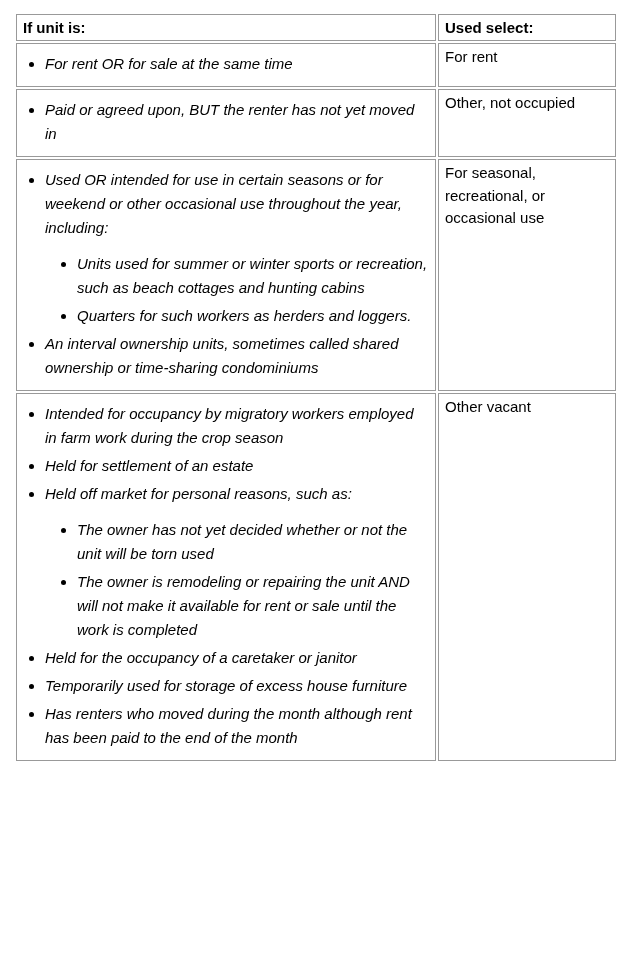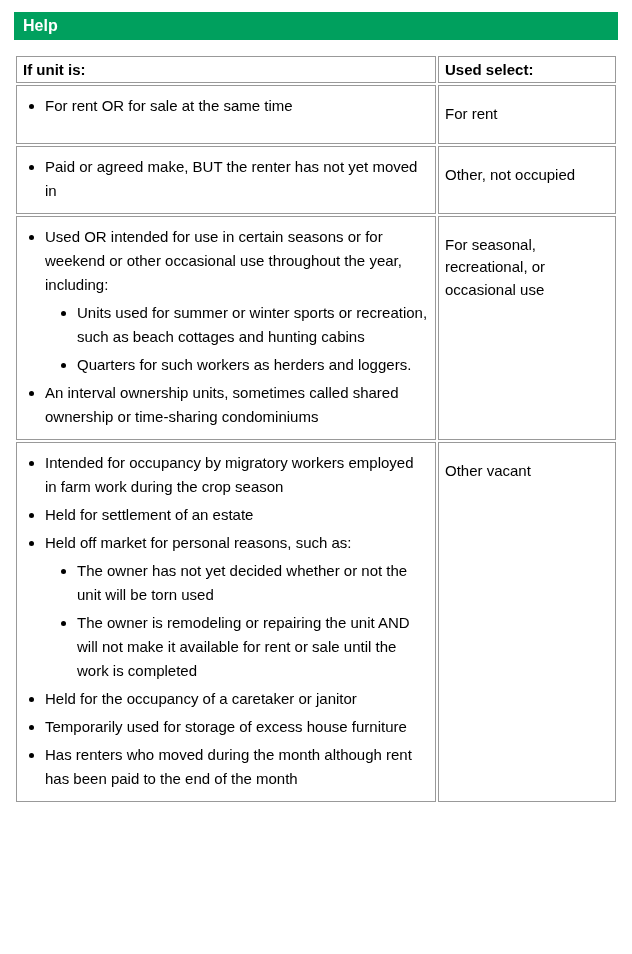--- a/index.html
+++ b/index.html
@@ -38,63 +38,61 @@
     box-sizing: border-box;
   }
   th { font-weight: bold; padding: 4px 6px; font-size: 15px; }
   th.col1 { width: 420px; }
   th.col2 { }
   td.col1 { padding: 2px 6px 6px 2px; }
   td.col1 ul {
     margin: 6px 0 4px 0;
     padding-left: 26px;
     list-style: disc;
+    font-style: italic;
   }
   td.col1 li {
     margin: 4px 0;
     line-height: 1.6;
   }
   td.col1 ul ul {
-    margin: 4px 0 2px 0;
+    margin: 12px 0 2px 0;
     padding-left: 32px;
     list-style: disc;
   }
   td.col2 {
-    padding: 17px 6px;
+    padding: 2px 6px;
     line-height: 1.5;
   }
 </style>
 </head>
 <body>
 
 <div class="page">
-  <div class="titlebar" style="background-color: rgb(0, 160, 94);">
-    <span>Help</span>
-  </div>
 
   <table class="help-table">
     <thead>
       <tr>
         <th class="col1">If unit is:</th>
         <th class="col2">Used select:</th>
       </tr>
     </thead>
     <tbody id="rows">
         <tr>
           <td class="col1">
             <ul>
               <li>For rent OR for sale at the same time</li>
             </ul>
           </td>
           <td class="col2">For rent</td>
         </tr>
         <tr>
           <td class="col1">
             <ul>
-              <li>Paid or agreed make, BUT the renter has not yet moved in</li>
+              <li>Paid or agreed upon, BUT the renter has not yet moved in</li>
             </ul>
           </td>
           <td class="col2">Other, not occupied</td>
         </tr>
         <tr>
           <td class="col1">
             <ul>
               <li>Used OR intended for use in certain seasons or for weekend or other occasional use throughout the year, including:<ul>
                   <li>Units used for summer or winter sports or recreation, such as beach cottages and hunting cabins</li>
                   <li>Quarters for such workers as herders and loggers.</li>

